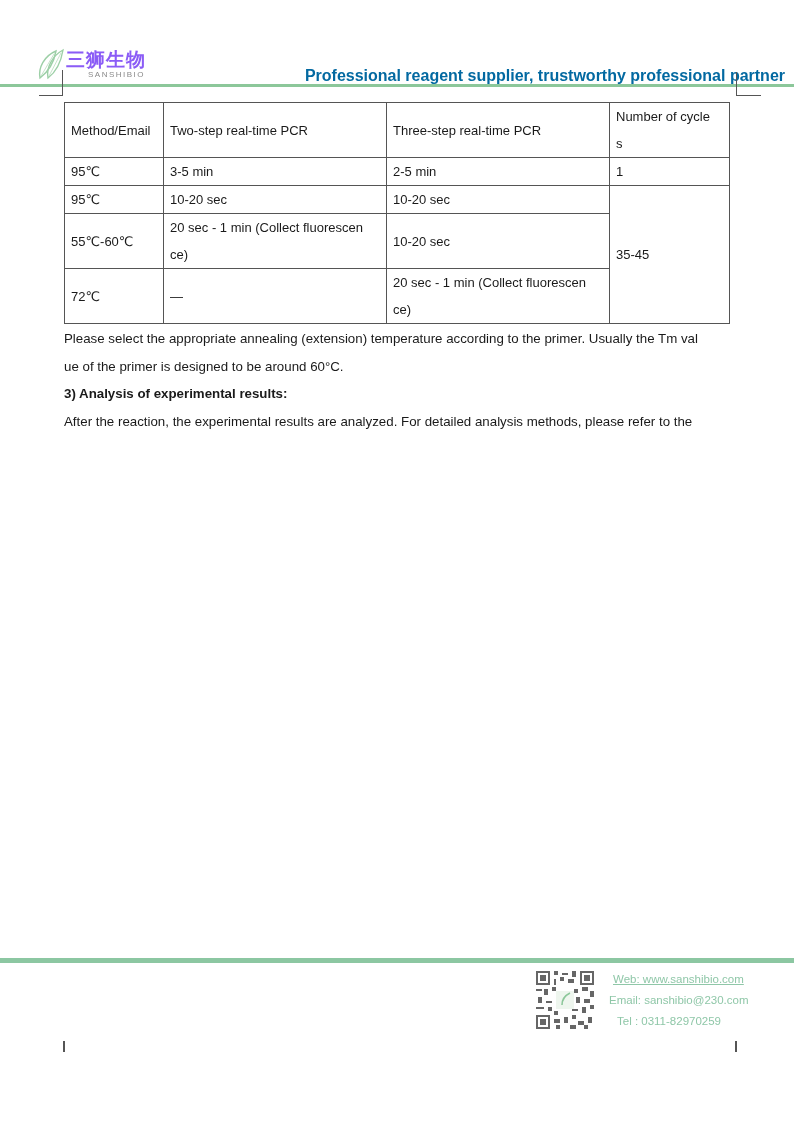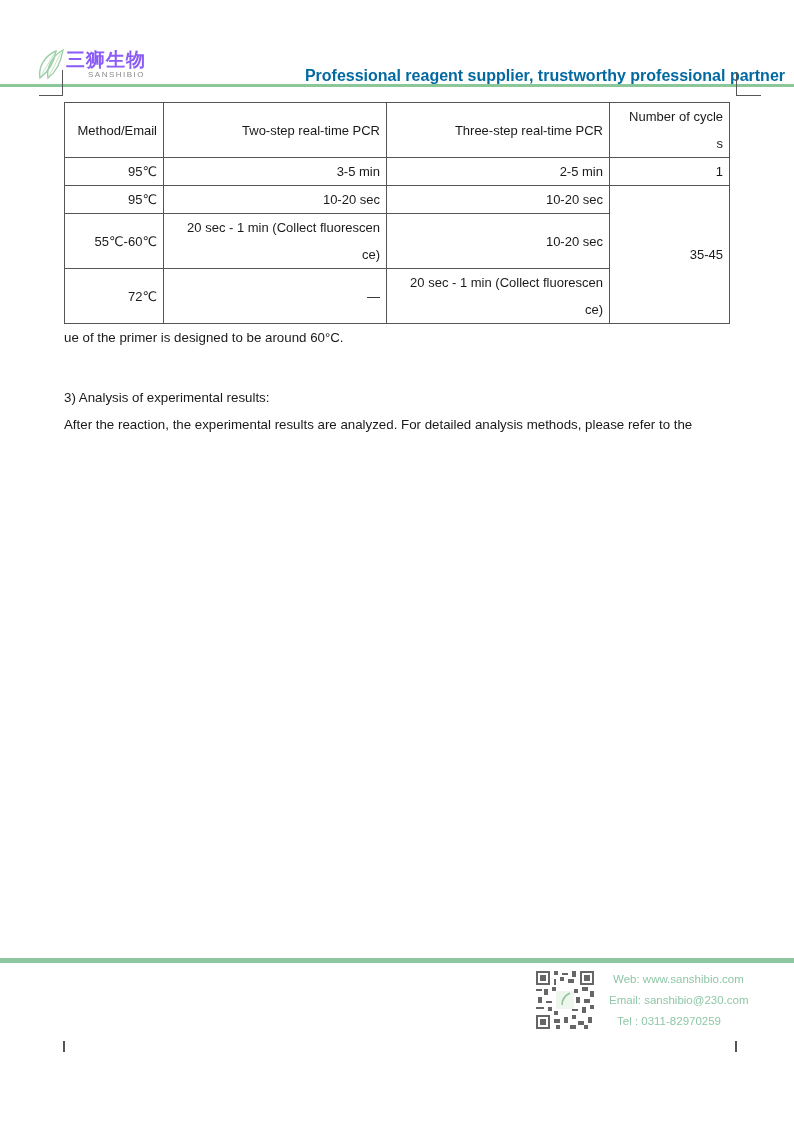--- a/index.html
+++ b/index.html
@@ -16,24 +16,24 @@
   .slogan { position: absolute; right: 9px; top: 67px; font-size: 16px; font-weight: bold;
             color: #0369a1; white-space: nowrap; }
   .header-line { position: absolute; left: 0; right: 0; top: 84px; height: 3px; background: #8cc79a; }
   .crop-mark { position: absolute; border-color: #555; border-style: solid; border-width: 0; }
   .cm-tl { left: 39px; top: 70px; width: 23px; height: 25px; border-right-width: 1.5px; border-bottom-width: 1.5px; }
   .cm-tr { left: 736px; top: 72px; width: 24px; height: 23px; border-left-width: 1.5px; border-bottom-width: 1.5px; }
 
   
   .content { position: absolute; left: 64px; top: 102px; width: 674px; font-size: 13.3px; }
   .content p { margin: 0; line-height: 27.5px; white-space: nowrap; }
-  .content .bold { font-weight: normal; margin-top: 32px; }
+  .content .bold { font-weight: bold; }
 
   table.pcr { border-collapse: collapse; width: 666px; margin: 0 0 0 0; font-size: 13px; }
-  table.pcr td { border: 1px solid #555; text-align: right; vertical-align: middle; padding: 0 6px;
+  table.pcr td { border: 1px solid #555; text-align: left; vertical-align: middle; padding: 0 6px;
                  line-height: 27px; }
   table.pcr tr.h1 td { height: 52px; }
   table.pcr tr.h2 td { height: 25px; margin-top: 44px; }
   table.pcr tr.h3 td { height: 52px; }
 
   
   .footer-line { position: absolute; left: 0; right: 0; top: 958px; height: 5px; background: #8cc7a2; }
   .qr { position: absolute; left: 536px; top: 971px; width: 58px; height: 58px; }
   .contact { position: absolute; left: 609px; top: 969px; font-size: 11.5px; color: #8fc7a8; }
   .contact div { height: 21px; line-height: 21px; white-space: nowrap; }
@@ -94,20 +94,21 @@
       <td>72℃</td>
       <td>—</td>
       <td>
         <div>20 sec - 1 min (Collect fluorescen</div>
         <div>ce)</div>
       </td>
     </tr>
   </tbody>
     </table>
 
+  <p style="margin-top:1px;">Please select the appropriate annealing (extension) temperature according to the primer. Usually the Tm val</p>
   <p>ue of the primer is designed to be around 60°C.</p>
   <p class="bold">3) Analysis of experimental results:</p>
   <p>After the reaction, the experimental results are analyzed. For detailed analysis methods, please refer to the</p>
 </div>
 
 <div class="footer-line"></div>
 <svg class="qr" viewBox="0 0 29 29">
   <rect width="29" height="29" fill="#fff"></rect>
   <g fill="#666">
     <rect x="0" y="0" width="7" height="7"></rect>
@@ -147,18 +148,18 @@
       <rect x="21" y="25" width="3" height="2"></rect>
       <rect x="26" y="23" width="2" height="3"></rect>
     <rect x="10" y="27" width="2" height="2"></rect>
       <rect x="17" y="27" width="3" height="2"></rect>
       <rect x="24" y="27" width="2" height="2"></rect>
   </g>
   <rect x="10" y="10" width="9" height="9" fill="#eef6ee"></rect>
   <path d="M13 17 C13 14 15 12 17 11" stroke="#8cc79a" stroke-width="0.8" fill="none"></path>
 </svg>
 <div class="contact">
-  <div style="padding-left:4px;">Web: www.sanshibio.com</div>
+  <div style="padding-left:4px;text-decoration:underline;">Web: www.sanshibio.com</div>
   <div>Email: sanshibio@230.com</div>
   <div class="tel">Tel : 0311-82970259</div>
 </div>
 <div class="foot-mark" style="left:63px;"></div>
 <div class="foot-mark" style="left:735px;"></div>
 
 </body></html>

